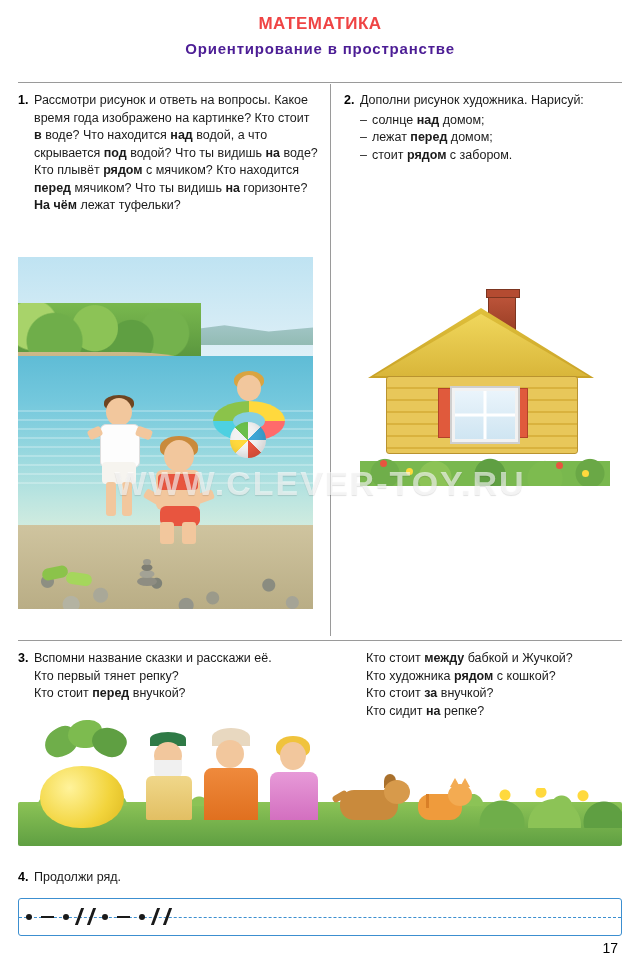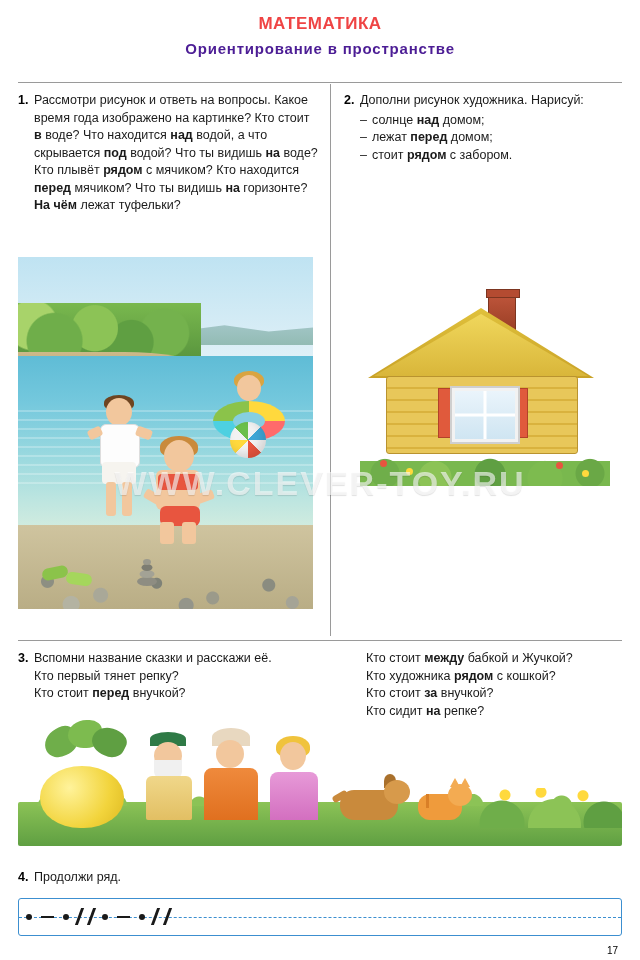--- a/index.html
+++ b/index.html
@@ -133,21 +133,21 @@
     top: 855px;
     width: 300px;
   }
   #task4 .body {
     margin-left: 16px;
   }
   .page-num {
     position: absolute;
     right: 22px;
     bottom: 18px;
-    font-size: 10px;
+    font-size: 14px;
     color: #000;
     margin-left: 44px;
   }
   
   .beach {
     position: absolute;
     left: 18px;
     top: 243px;
     width: 295px;
     height: 352px;

